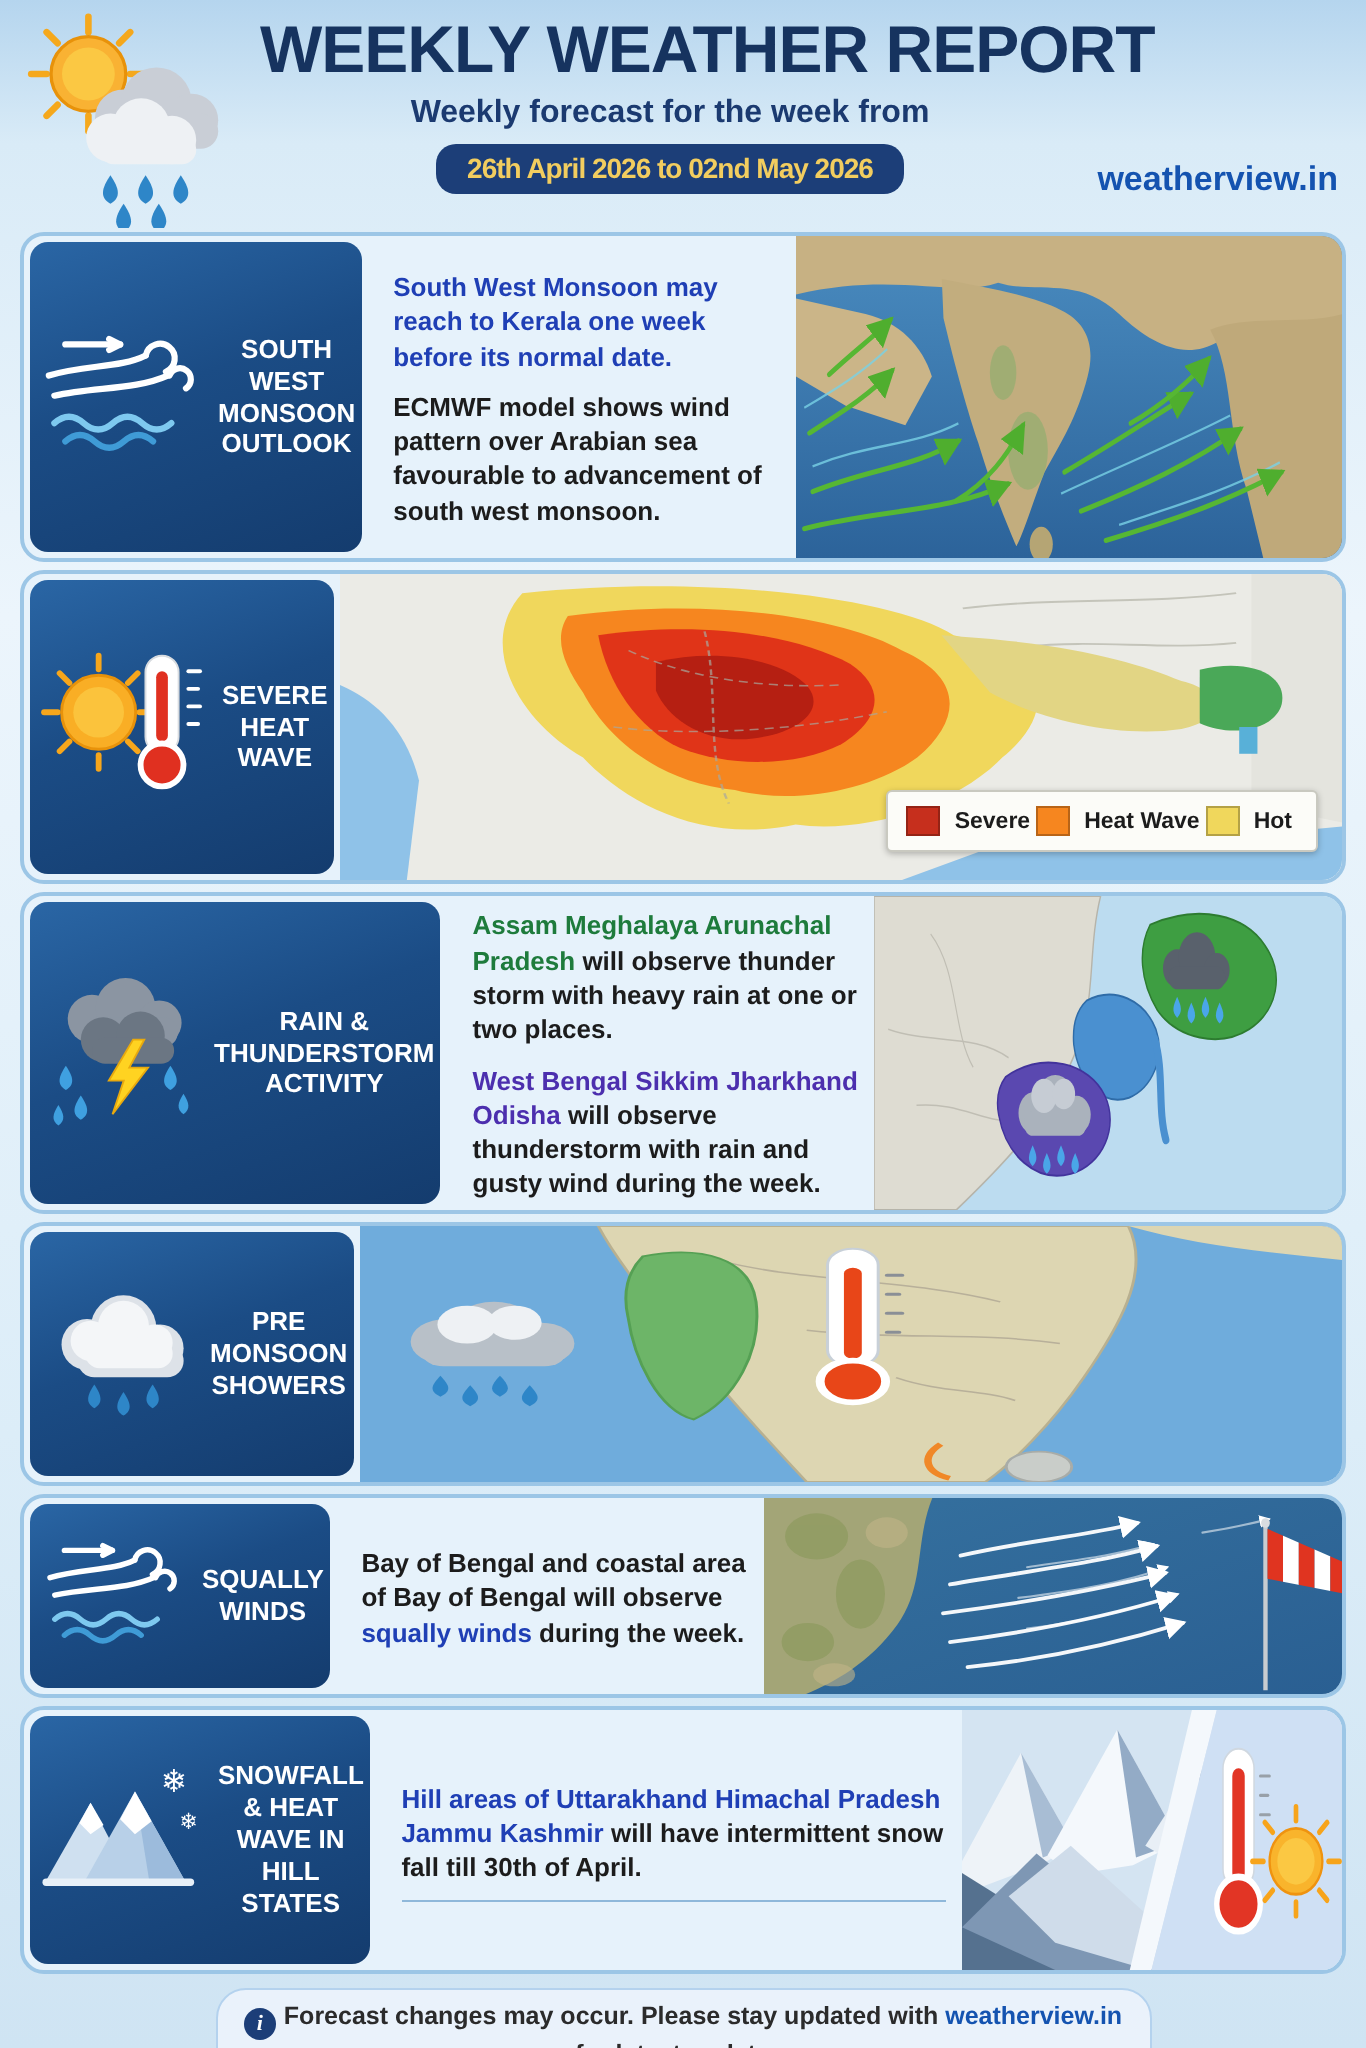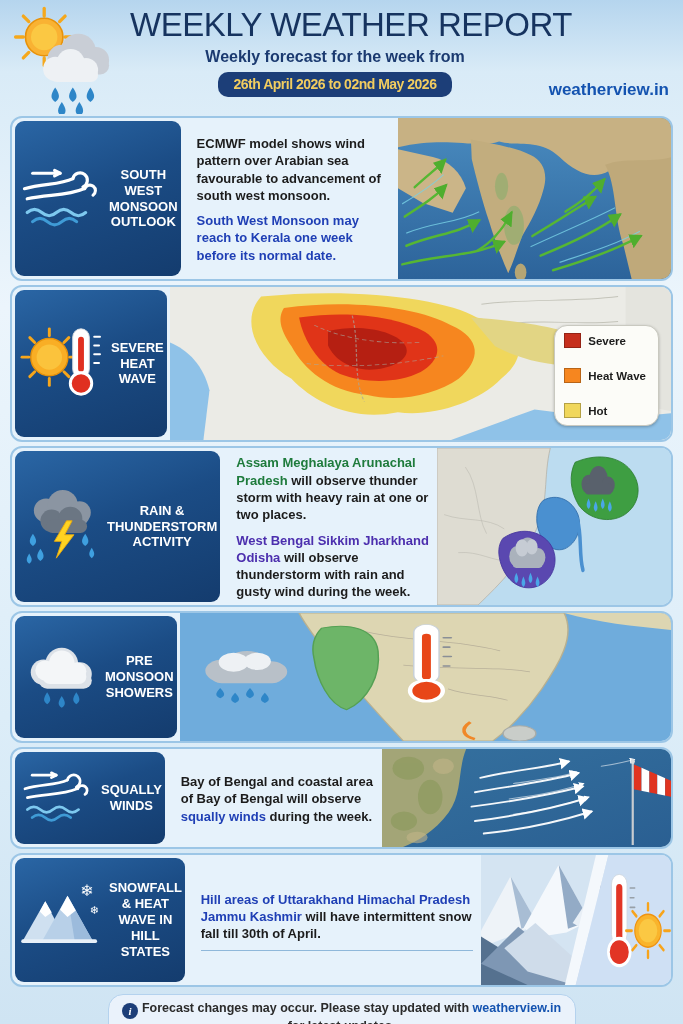--- a/index.html
+++ b/index.html
@@ -9,21 +9,21 @@
     font-family:"Liberation Sans", sans-serif;
     background:linear-gradient(180deg,#b5d5ee 0%, #d9ebf7 7%, #ecf5fc 30%, #dcedf8 70%, #cfe4f3 100%);
   }
   .page { width:683px; height:1024px; position:relative; }
 
   
   .header { position:relative; height:116px; padding:4px 10px 0; }
   .header-icon { position:absolute; left:8px; top:4px; width:112px; height:110px; }
   .header-icon svg { width:112px; height:110px; }
   .header-center { position:absolute; left:130px; top:8px; width:410px; text-align:center; }
-  .title { margin:0; font-size:33px; line-height:1.05; font-weight:normal; color:#16335f; letter-spacing:-0.5px; white-space:nowrap; }
+  .title { margin:0; font-size:33px; line-height:1.05; font-weight:bold; color:#16335f; letter-spacing:-0.5px; white-space:nowrap; }
   .subtitle { margin-top:5px; font-size:16px; font-weight:bold; color:#1b3a70; }
   .date-pill { display:inline-block; margin-top:6px; background:#1c3e78; color:#f2cd5f; font-weight:bold;
                font-size:14px; padding:4px 16px 5px; border-radius:10px; letter-spacing:-0.5px; white-space:nowrap; }
   .site-top { position:absolute; right:14px; top:80px; font-size:17px; font-weight:bold; color:#1453b0; }
 
   
   .row { display:flex; margin:0 10px 4px; border:2px solid #9cc6e6; border-radius:12px;
          background:#e6f2fb; overflow:hidden; position:relative; }
   .r1{height:165px} .r2{height:157px} .r3{height:161px} .r4{height:132px} .r5{height:102px} .r6{height:134px}
 
@@ -41,21 +41,21 @@
   .hl-green  { color:#1e7b3c; }
   .hl-purple { color:#4c2fae; }
   .hl-red    { color:#d9251d; }
   .divider { border:0; border-top:1.5px solid #8fb8da; margin:0; }
 
   .map-panel { flex:1 1 auto; min-width:0; position:relative; background:#bcdcf0; }
   .map-panel svg { width:100%; height:100%; display:block; }
 
   
   .legend { position:absolute; right:12px; bottom:14px; background:#fcfcf8; border:1px solid #c9c9c0;
-            border-radius:13px; padding:7px 12px 7px 9px; display:flex; flex-direction:column; gap:20px;
+            border-radius:3px; padding:7px 12px 7px 9px; display:flex; flex-direction:row; gap:3px;
             box-shadow:0 1px 3px rgba(0,0,0,.25); }
   .legend-row { display:flex; align-items:center; gap:7px; font-size:11.5px; font-weight:bold; color:#1c1c1c; }
   .swatch { width:17px; height:15px; border:1px solid rgba(0,0,0,.25); }
   .sw-severe { background:#c62f1d; } .sw-heat { background:#f6861f; } .sw-hot { background:#f0d75c; }
 
   
   .footer { margin:7px auto 0; width:468px; background:#eaf2fb; border:1.5px solid #b4d2ee;
             border-radius:15px; padding:6px 10px; text-align:center; font-size:12.5px;
             color:#2b2b2b; font-weight:bold; }
   .info-icon { display:inline-flex; width:16px; height:16px; border-radius:50%; background:#1c3e78; color:#fff;
@@ -126,22 +126,22 @@
           </g>
           <g fill="none" stroke-linecap="round">
             <path d="M8 52 q8 -7 16 0 t16 0 t16 0 t16 0" stroke="#7ec9ef" stroke-width="3.4"></path>
             <path d="M14 62 q8 -7 16 0 t16 0 t16 0" stroke="#3f9bd6" stroke-width="3.4"></path>
           </g>
         </svg>
       </span>
       <div class="label">SOUTH WEST MONSOON OUTLOOK</div>
     </div>
     <div class="text-panel">
+      <p><span class="hl-blue">South West Monsoon may reach to Kerala one week before its normal date.</span></p>
       <p><span>ECMWF model shows wind pattern over Arabian sea favourable to advancement of south west monsoon.</span></p>
-      <p><span class="hl-blue">South West Monsoon may reach to Kerala one week before its normal date.</span></p>
     </div>
     <div class="map-panel">
       <svg viewBox="0 0 330 165" preserveAspectRatio="none">
         <defs>
           <linearGradient id="sea1" x1="0" y1="0" x2="0" y2="1">
             <stop offset="0" stop-color="#4a8cc0"></stop>
               <stop offset="1" stop-color="#2c639a"></stop>
           </linearGradient>
           <marker id="ag" markerWidth="7" markerHeight="7" refX="5" refY="3" orient="auto">
             <path d="M0 0 L6 3 L0 6 Z" fill="#4fae2e"></path>

